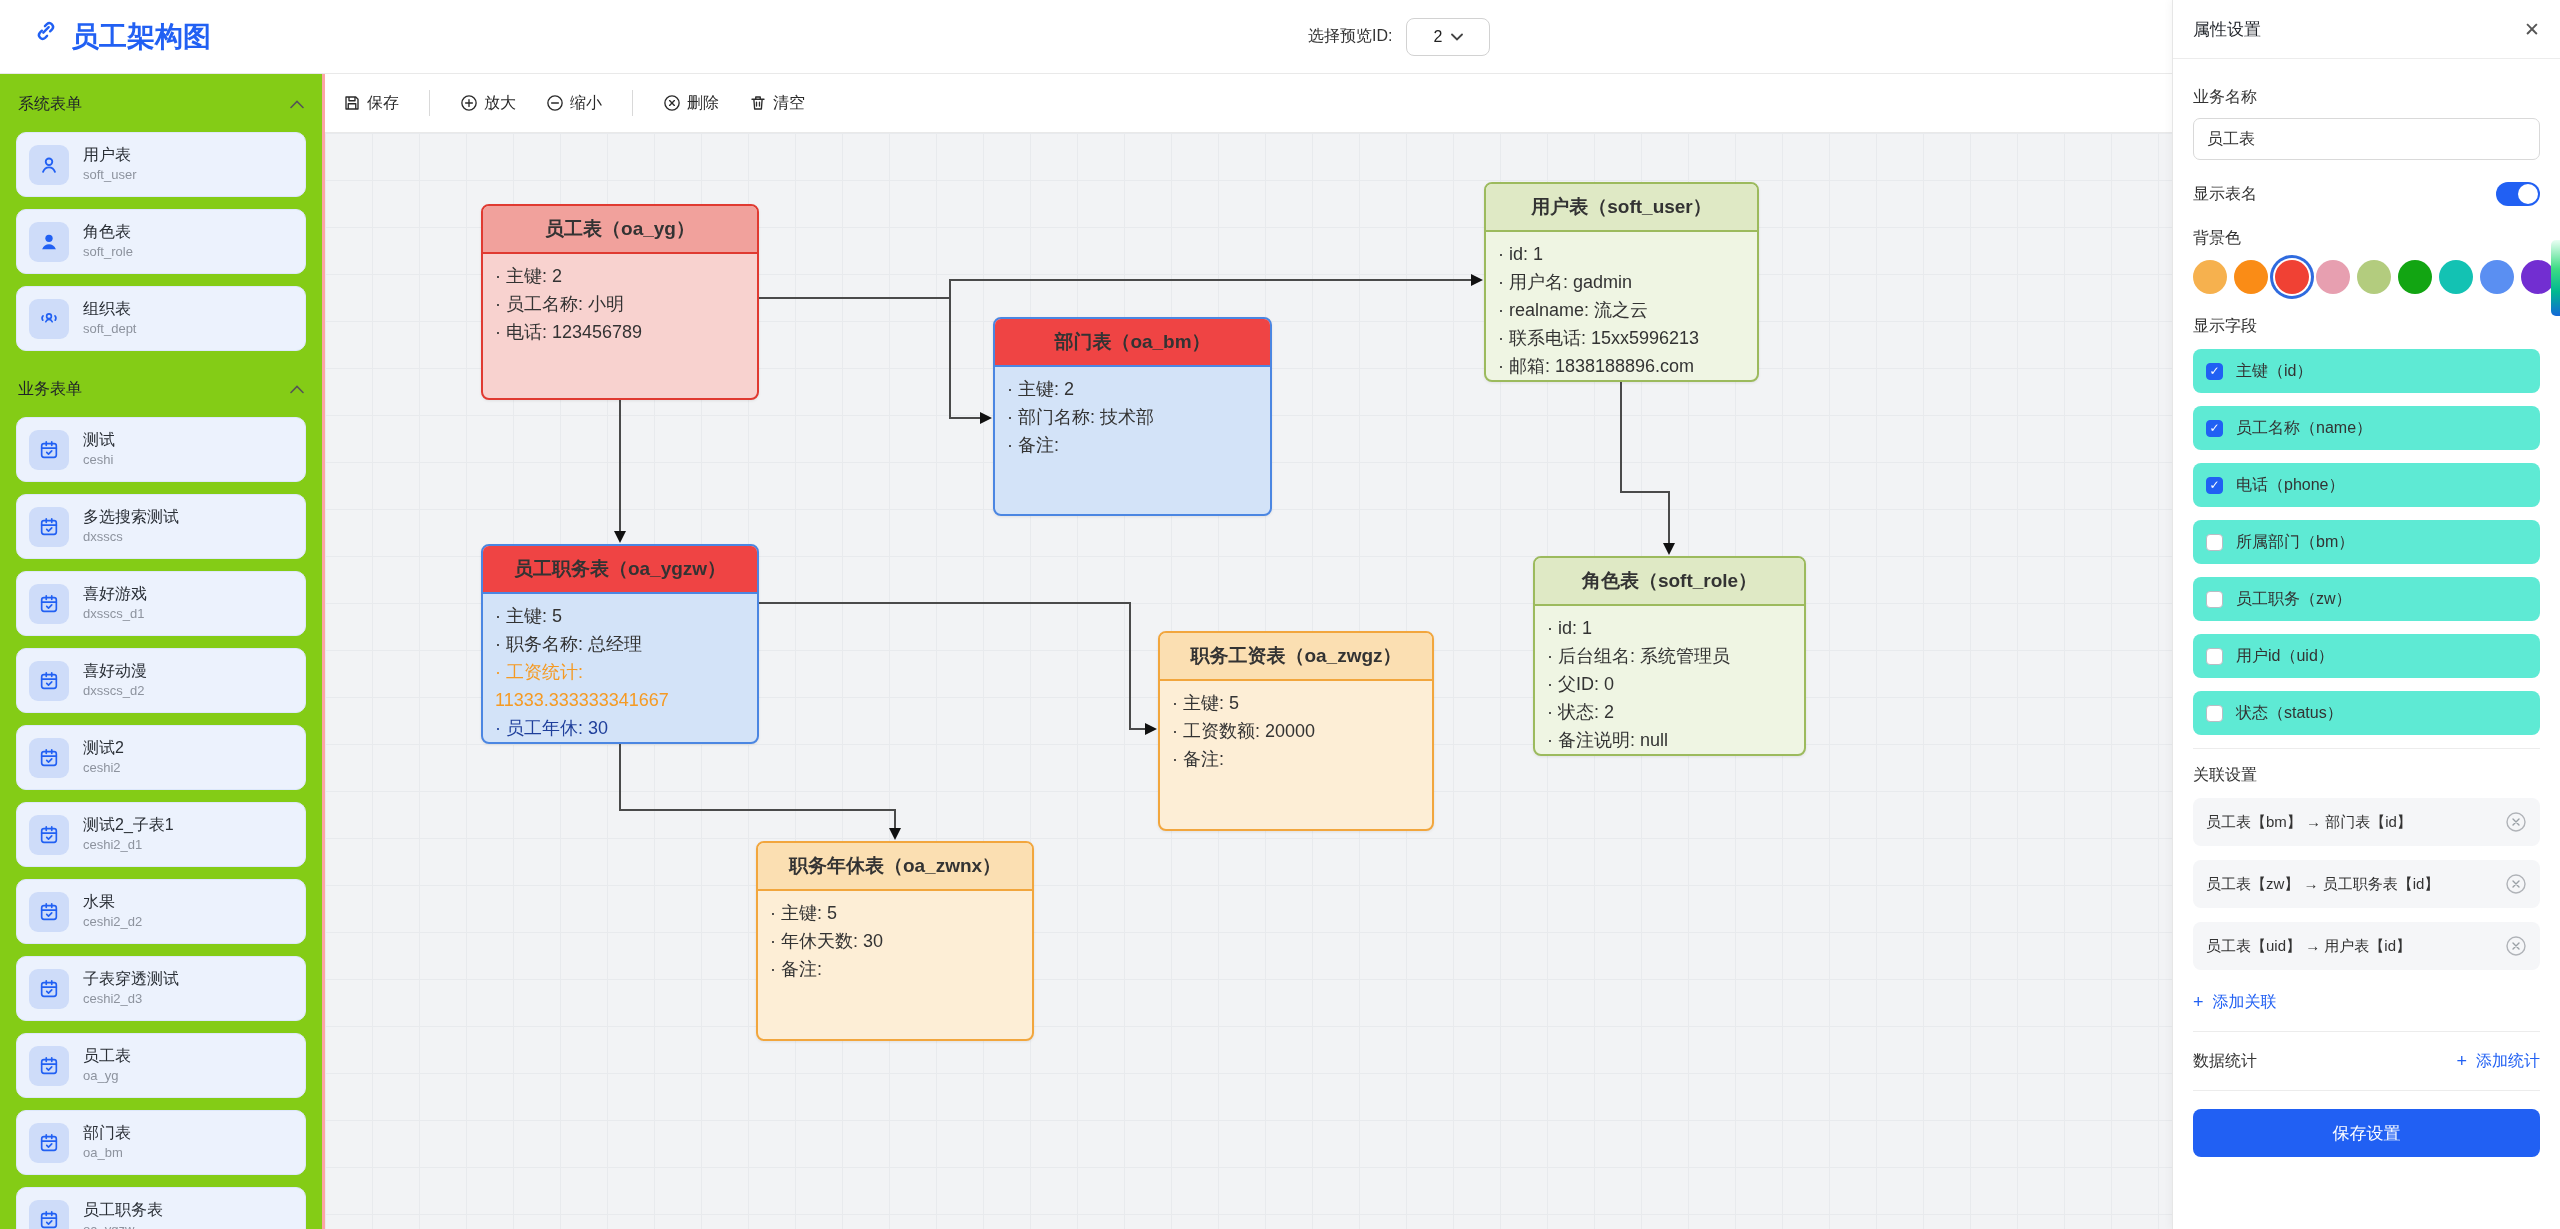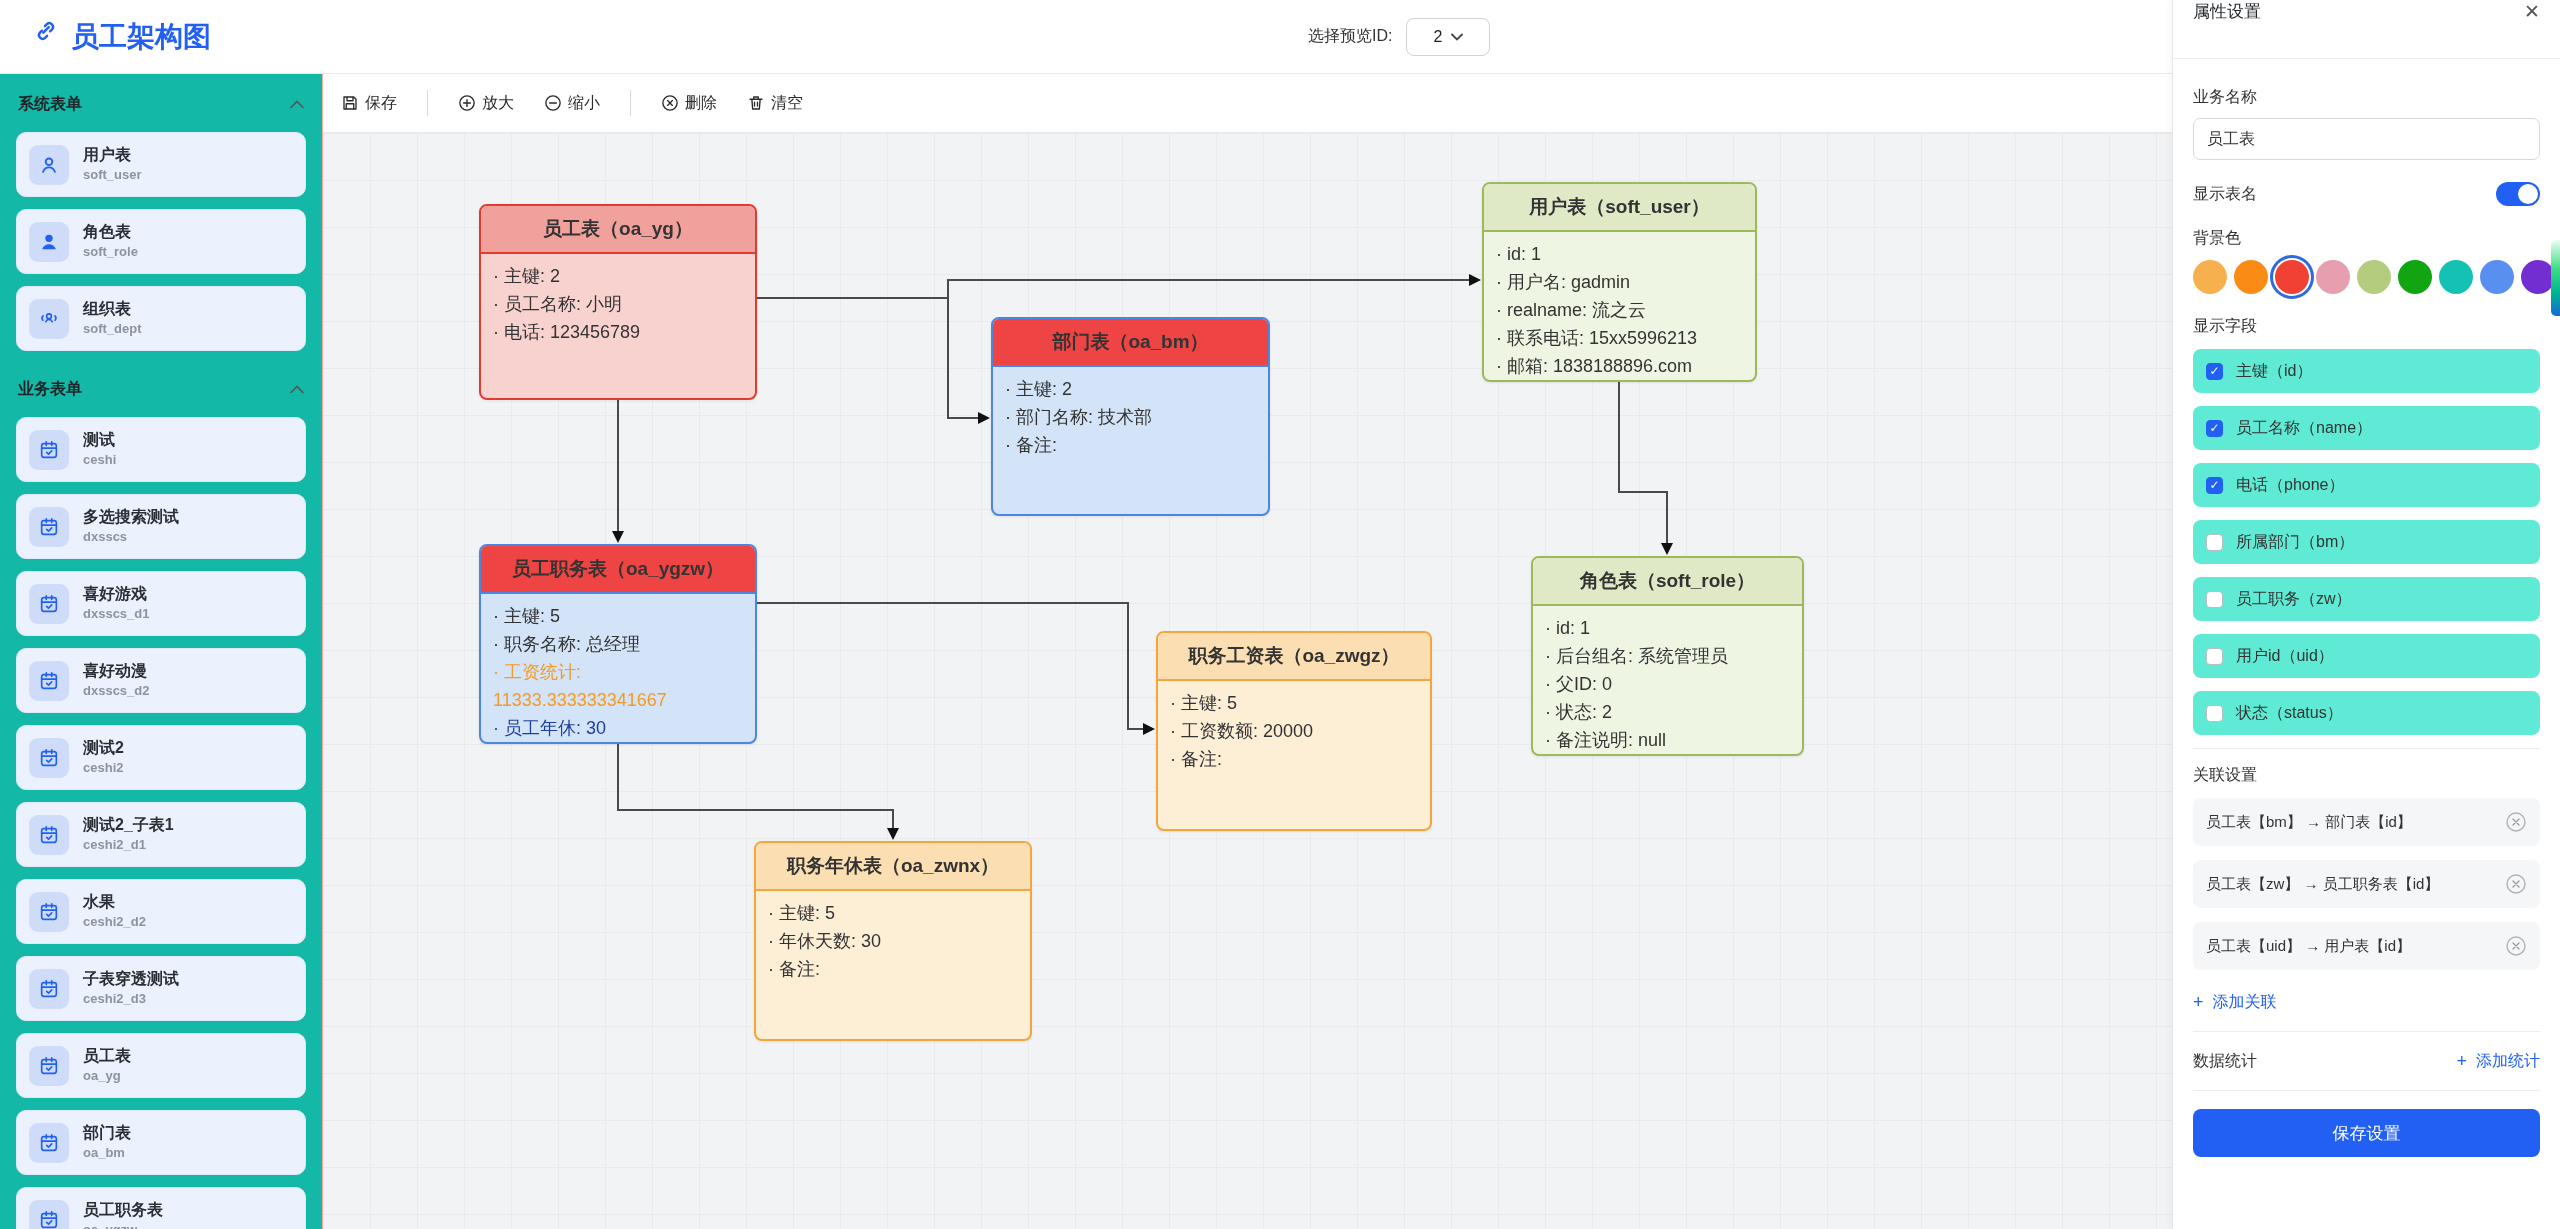--- a/index.html
+++ b/index.html
@@ -11,21 +11,21 @@
   
   .app-left{position:absolute;left:0;top:0;width:2172px;height:1229px;display:flex;flex-direction:column;}
   .header{height:73px;flex:0 0 73px;background:#fff;border-bottom:1px solid #e9e9e9;display:flex;align-items:center;position:relative;}
   .title-wrap{display:flex;gap:12px;margin-left:33px;}
   .app-title{font-size:28px;font-weight:bold;color:#2160f3;}
   .preview-group{position:absolute;left:1308px;top:50%;transform:translateY(-50%);display:flex;align-items:center;gap:14px;}
   .preview-label{font-size:16px;color:#333;}
   .select{min-width:62px;height:36px;border:1px solid #d2d2d2;border-radius:8px;display:flex;align-items:center;justify-content:center;gap:9px;padding:0 10px;background:#fff;cursor:pointer;font-size:16px;color:#222;}
   .main-row{flex:1;display:flex;min-height:0;}
   
-  .sidebar{width:322px;flex:0 0 322px;background:#14b8a6;border-right:1px solid #fca5a5;overflow:hidden;font-weight:bold;}
+  .sidebar{width:322px;flex:0 0 322px;background:#84cc16;border-right:3px solid #fca5a5;overflow:hidden;}
   .side-sec-title{display:flex;align-items:center;justify-content:space-between;margin:16px 18px 14px 18px;height:28px;font-size:16px;color:#1f2329;}
   .side-sec-title.second{margin-top:24px;}
   .side-items{display:flex;flex-direction:column;gap:12px;padding:0 16px;}
   .side-item{height:65px;background:#ecf2fd;border:1px solid #dde8fb;border-radius:10px;display:flex;align-items:center;gap:14px;padding:0 12px;cursor:pointer;box-sizing:border-box;}
   .chip{width:40px;height:40px;border-radius:9px;background:#cedcf9;display:flex;align-items:center;justify-content:center;flex:0 0 40px;}
   .side-texts{display:flex;flex-direction:column;line-height:1.25;}
   .side-title{font-size:16px;color:#2a2f36;}
   .side-code{font-size:13px;color:#8d939e;margin-top:2px;}
   
   .canvas-col{flex:1;display:flex;flex-direction:column;min-width:0;}
@@ -46,21 +46,21 @@
   .node-red{border-color:#e03a31;background:#f8d2cf;}
   .node-red .node-header{background:#f1a19c;border-color:#e03a31;}
   .node-blue{border-color:#4b86e2;background:#d3e3f8;}
   .node-blue .node-header{background:#ef4444;border-color:#4b86e2;}
   .node-green{border-color:#9cba5d;background:#eff5e3;}
   .node-green .node-header{background:#dfe9c5;border-color:#9cba5d;}
   .node-orange{border-color:#f2a63d;background:#fdeed6;}
   .node-orange .node-header{background:#fbdfb2;border-color:#f2a63d;}
   
   .panel{position:absolute;right:0;top:0;width:388px;height:1229px;background:#fff;border-left:1px solid #e6e6e6;box-shadow:-2px 0 8px rgba(0,0,0,.04);box-sizing:border-box;}
-  .panel-header{height:58px;display:flex;align-items:flex-start;justify-content:space-between;padding:0 20px;border-bottom:1px solid #ececec;}
+  .panel-header{height:58px;display:flex;align-items:center;justify-content:space-between;padding:0 20px;border-bottom:1px solid #ececec;}
   .panel-title{font-size:17px;color:#1f2329;font-weight:500;}
   .panel-close{font-size:19px;color:#555;cursor:pointer;}
   .panel-body{padding:6px 20px 0 20px;}
   .p-label{font-size:16px;color:#333;margin-top:22px;}
   .p-input{margin-top:10px;width:100%;height:42px;border:1px solid #d9d9d9;border-radius:7px;box-sizing:border-box;padding:0 13px;font-size:16px;color:#333;font-family:inherit;outline:none;background:#fff;}
   .row-between{display:flex;align-items:center;justify-content:space-between;}
   .toggle-row{margin-top:22px;}
   .toggle{width:44px;height:24px;border-radius:12px;background:#2160f3;position:relative;cursor:pointer;}
   .toggle .knob{position:absolute;right:2px;top:2px;width:20px;height:20px;border-radius:50%;background:#fff;}
   .swatches{display:flex;gap:7px;margin-top:11px;}

